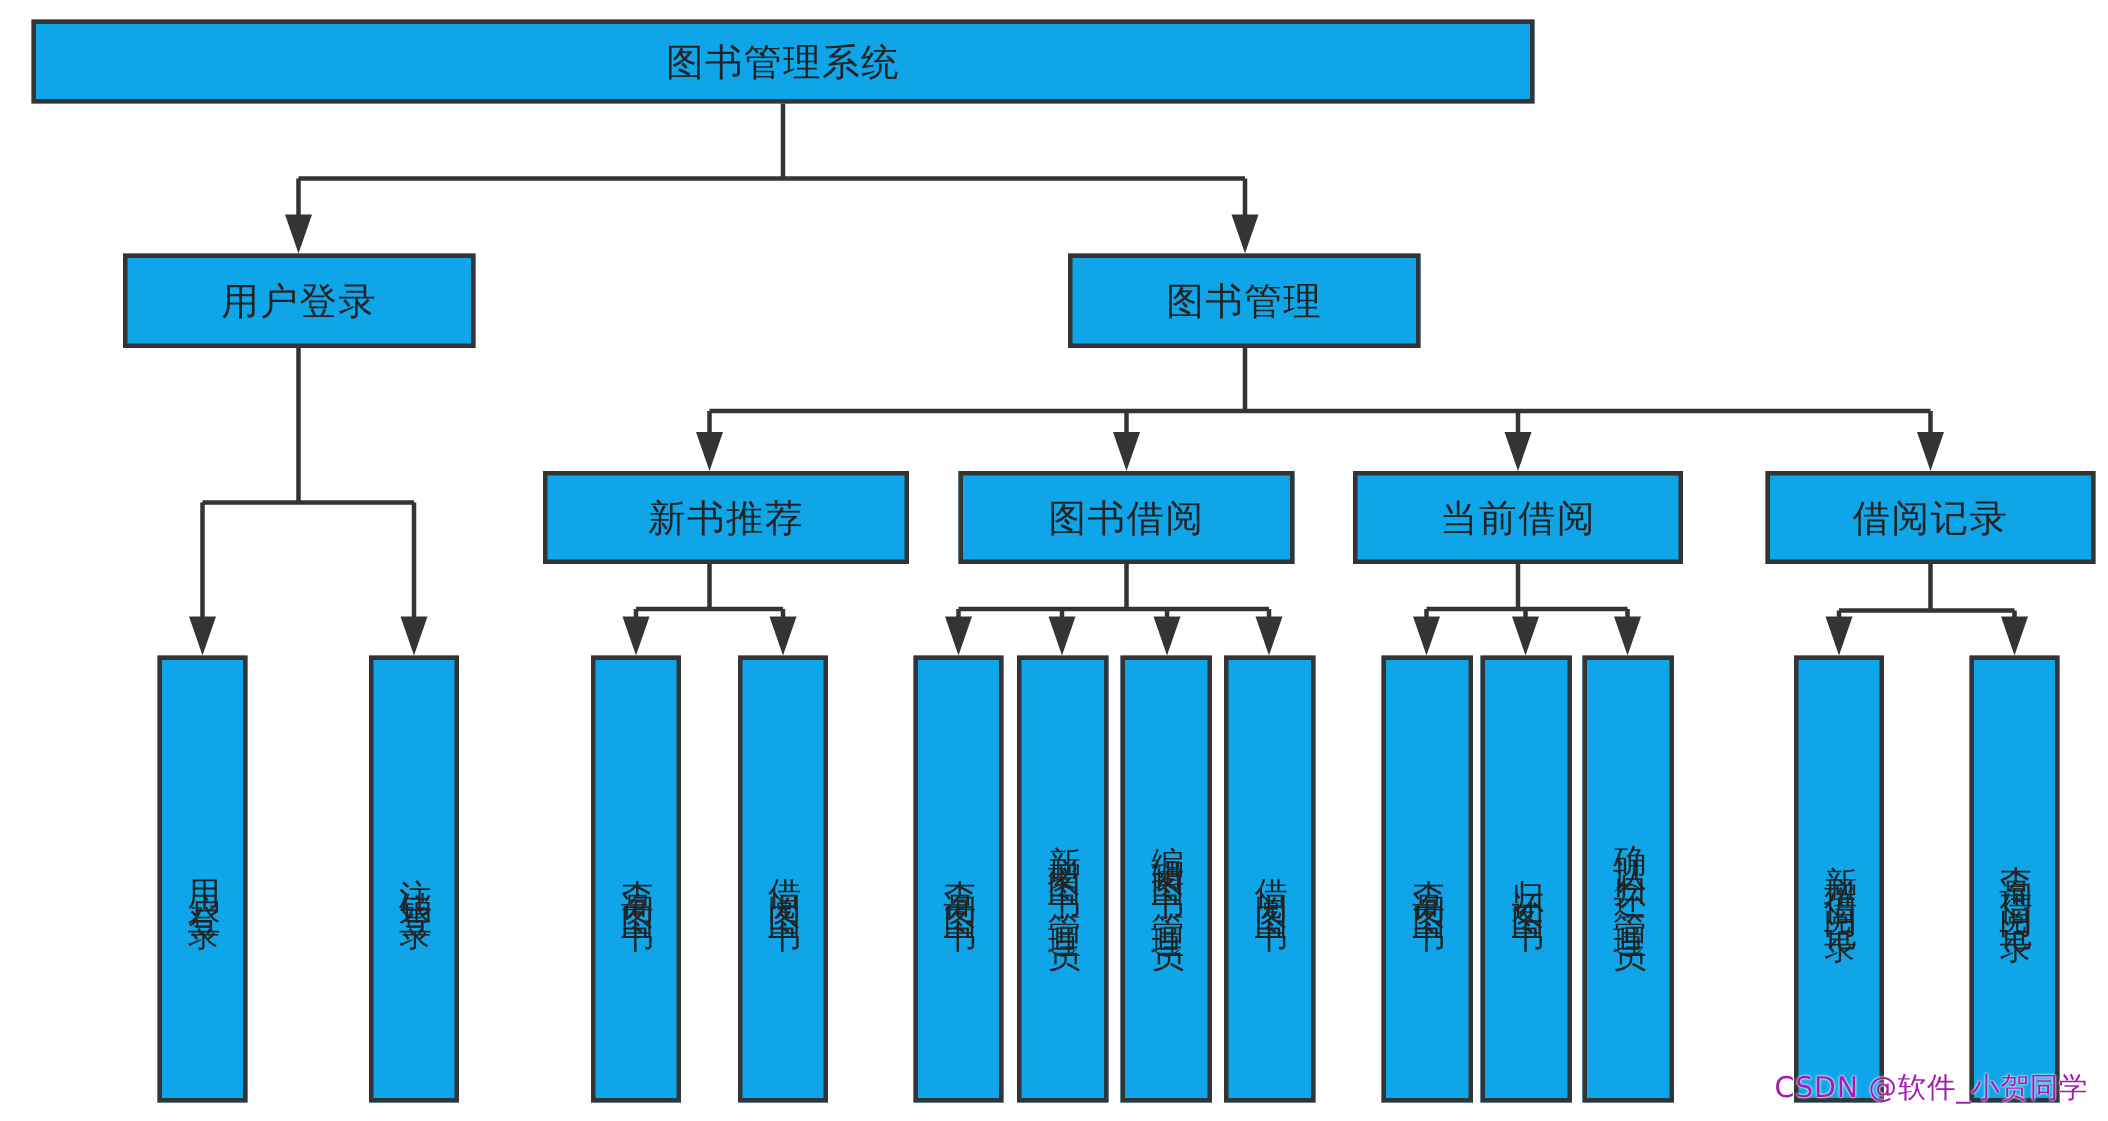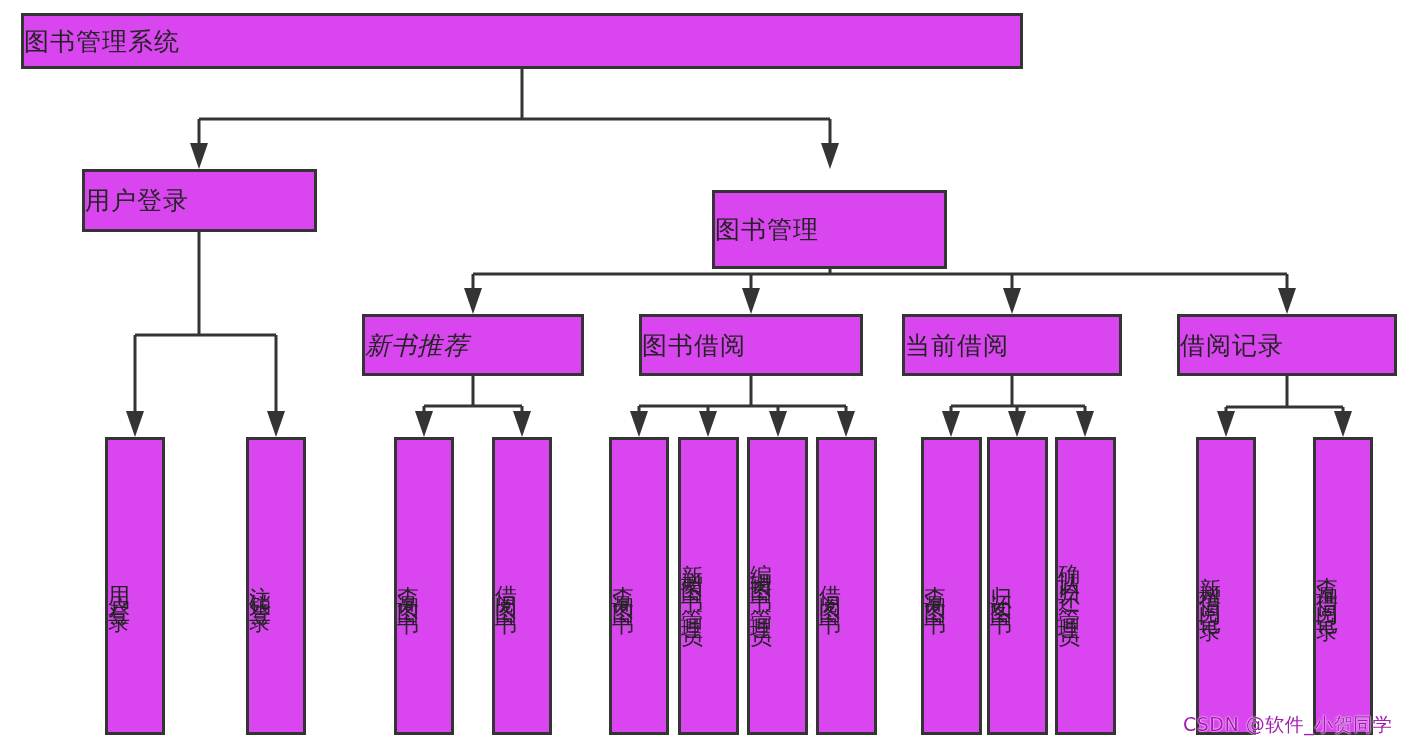--- a/index.html
+++ b/index.html
@@ -7,25 +7,25 @@
     position:relative;
     width:1405px;height:747px;
     background:#ffffff;
     font-family:"DejaVu Sans",sans-serif;
     overflow:hidden;
   }
   svg.connectors{position:absolute;left:0;top:0;width:1405px;height:747px;}
   .box{
     position:absolute;
     box-sizing:border-box;
-    background:#d946ef;
+    background:#0ea5e9;
     border:3px solid #343434;
     display:flex;
     align-items:center;
-    justify-content:flex-start;
+    justify-content:center;
     color:#232323;
   }
   .box.h{font-size:25px;letter-spacing:1px;white-space:nowrap;}
   .box.v{font-size:22px;}
   .box.v .vtext{
     writing-mode:vertical-rl;
     text-orientation:mixed;
     letter-spacing:9px;
     line-height:1;
   }
@@ -85,25 +85,25 @@
     </g>
   </svg>
 
   <div class="box h" style="left:21px;top:13px;width:1002px;height:56px;">
     <span>图书管理系统</span>
   </div>
 
   <div class="box h" style="left:82px;top:169px;width:235px;height:63px;">
     <span>用户登录</span>
   </div>
-  <div class="box h" style="left:712px;top:169px;width:235px;height:79px;margin-top:21px;">
+  <div class="box h" style="left:712px;top:169px;width:235px;height:63px;">
     <span>图书管理</span>
   </div>
 
-  <div class="box h" style="left:362px;top:314px;width:222px;height:62px;font-style:italic;">
+  <div class="box h" style="left:362px;top:314px;width:244px;height:62px;">
     <span>新书推荐</span>
   </div>
   <div class="box h" style="left:639px;top:314px;width:224px;height:62px;">
     <span>图书借阅</span>
   </div>
   <div class="box h" style="left:902px;top:314px;width:220px;height:62px;">
     <span>当前借阅</span>
   </div>
   <div class="box h" style="left:1177px;top:314px;width:220px;height:62px;">
     <span>借阅记录</span>

